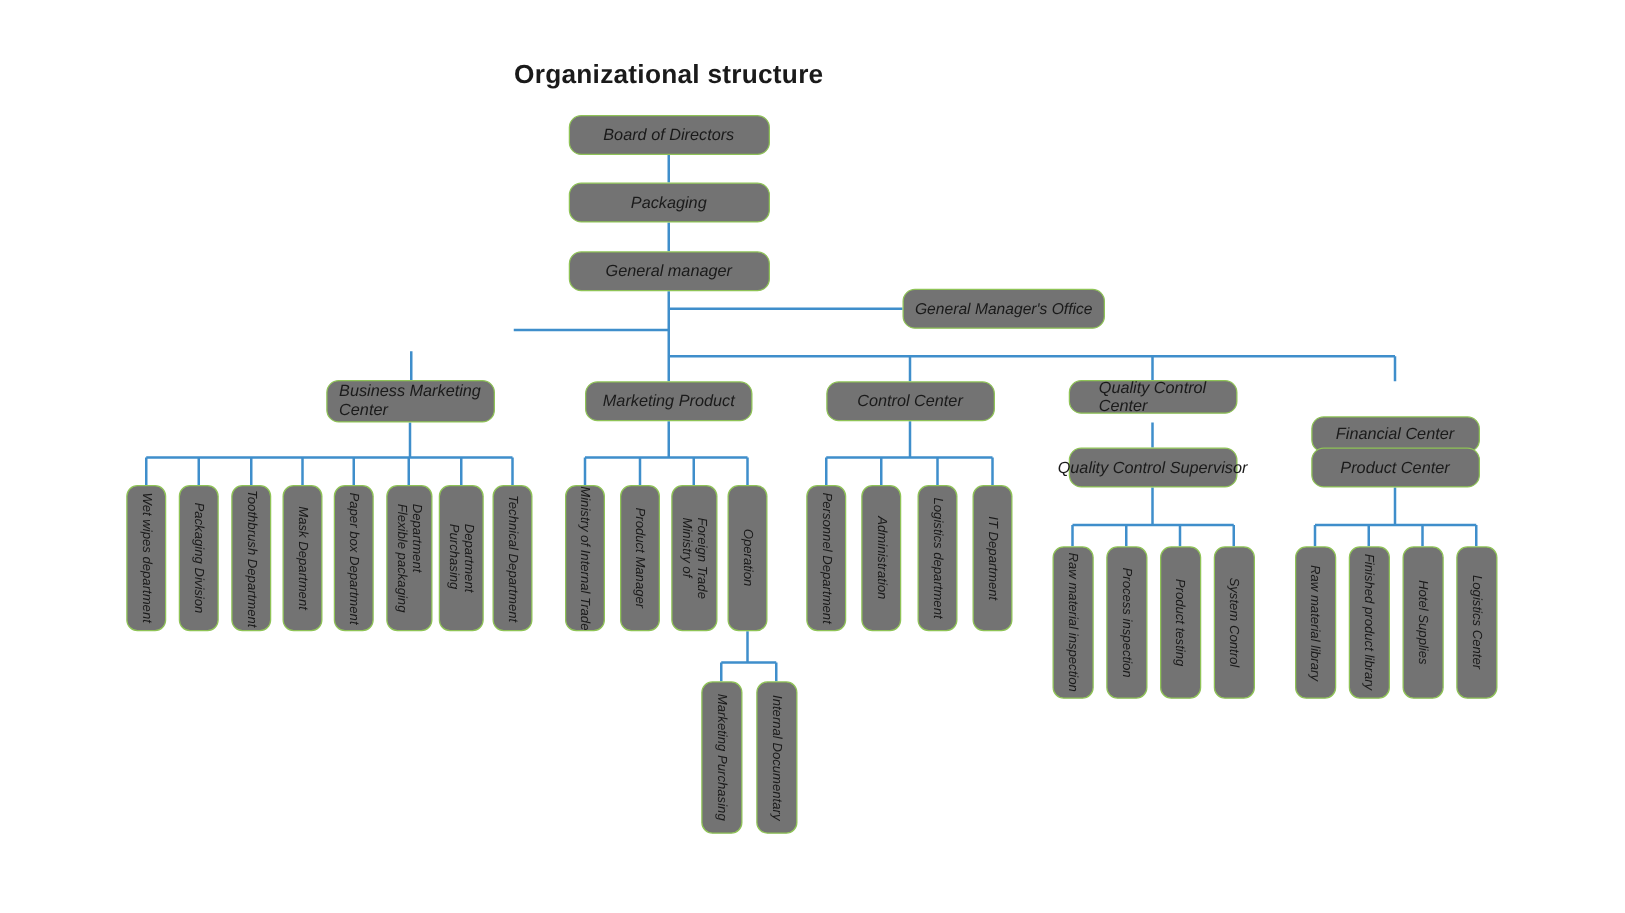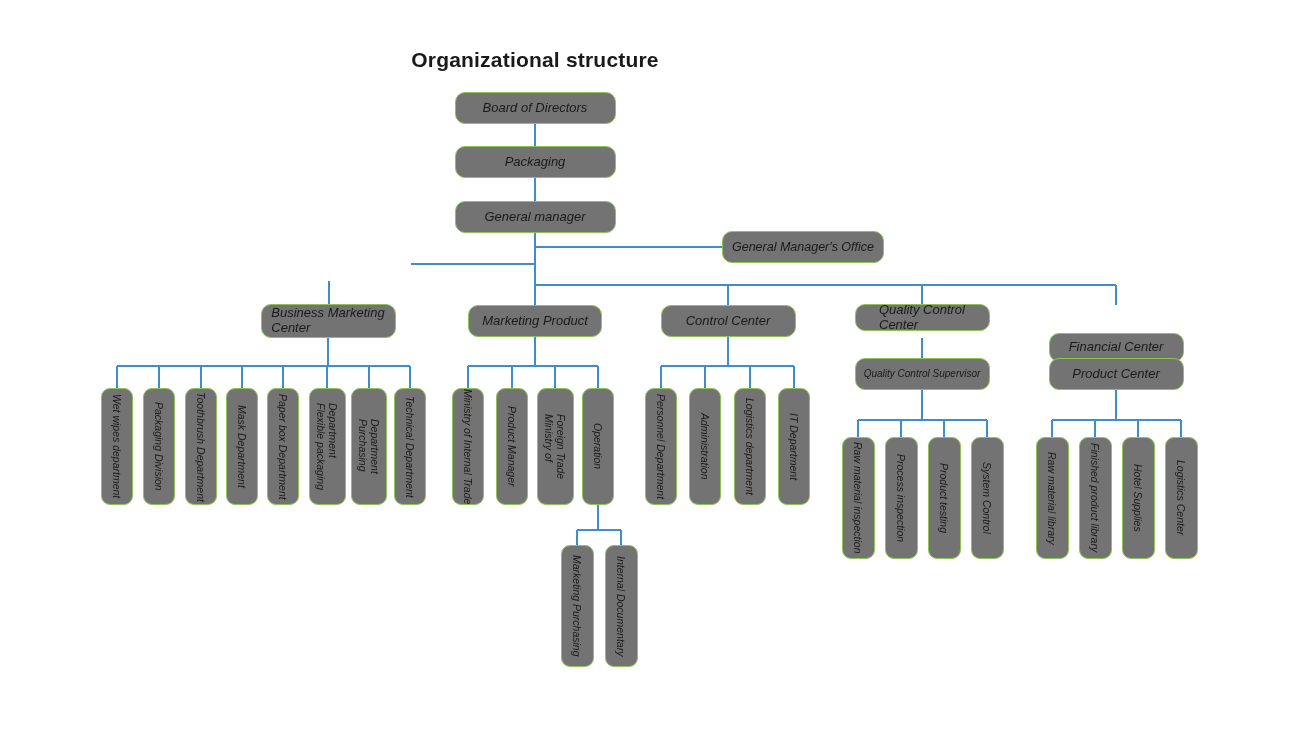--- a/index.html
+++ b/index.html
@@ -115,21 +115,21 @@
     <div class="node" style="left: 454.5px; top: 146px; width: 161px; height: 32px;">Packaging</div>
     <div class="node" style="left: 454.5px; top: 201px; width: 161px; height: 32px;">General manager</div>
     <div class="node" style="left: 722px; top: 231px; width: 162px; height: 32px; font-size: 12.5px;">General Manager's Office</div>
     <div class="node multi" style="left: 260.5px; top: 304px; width: 135px; height: 34px;">Business Marketing
 Center</div>
     <div class="node" style="left: 468px; top: 305px; width: 134px; height: 32px;">Marketing Product</div>
     <div class="node" style="left: 660.5px; top: 305px; width: 135px; height: 32px;">Control Center</div>
     <div class="node multi" style="left: 854.5px; top: 304px; width: 135px; height: 27px;">Quality Control
 Center</div>
     <div class="node" style="left: 1048.5px; top: 305px; width: 135px; height: 29px; margin-top: 28px;">Financial Center</div>
-    <div class="node" style="left: 854.5px; top: 358px; width: 135px; height: 32px; font-size: 10px;">Quality Control Supervisor</div>
+    <div class="node" style="left: 854.5px; top: 358px; width: 135px; height: 32px; font-size: 13px;">Quality Control Supervisor</div>
     <div class="node" style="left: 1048.5px; top: 358px; width: 135px; height: 32px;">Product Center</div>
     <div class="node vertical" style="left: 101px; top: 388px; width: 32px; height: 117px;">Wet wipes department</div>
     <div class="node vertical" style="left: 143px; top: 388px; width: 32px; height: 117px;">Packaging Division</div>
     <div class="node vertical" style="left: 185px; top: 388px; width: 32px; height: 117px;">Toothbrush Department</div>
     <div class="node vertical" style="left: 226px; top: 388px; width: 32px; height: 117px;">Mask Department</div>
     <div class="node vertical" style="left: 267px; top: 388px; width: 32px; height: 117px;">Paper box Department</div>
     <div class="node vertical multi" style="left: 308.5px; top: 388px; width: 37px; height: 117px;">Flexible packaging
 Department</div>
     <div class="node vertical multi" style="left: 351px; top: 388px; width: 36px; height: 117px;">Purchasing
 Department</div>

